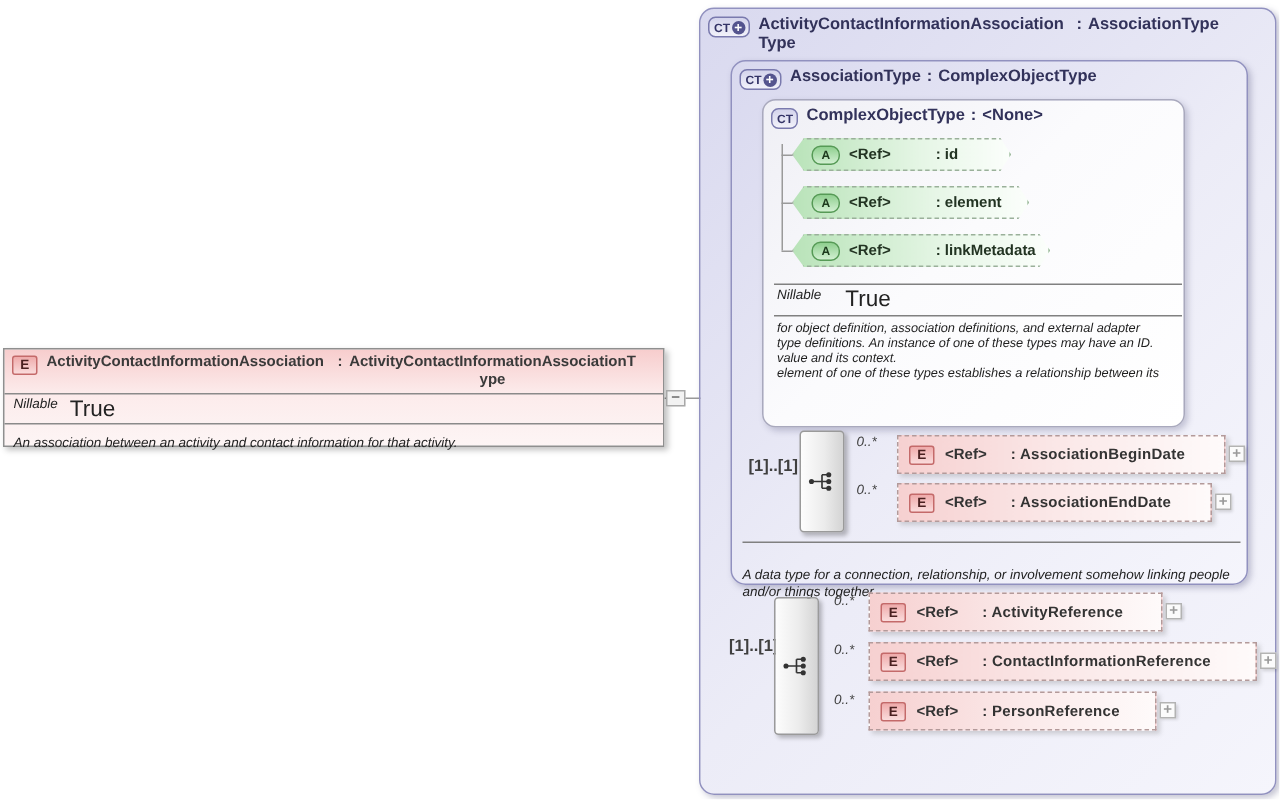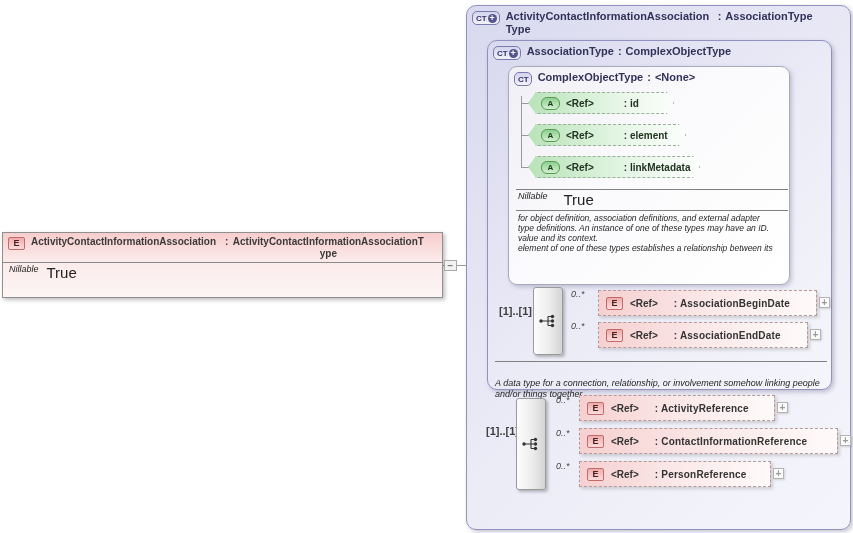--- a/index.html
+++ b/index.html
@@ -250,17 +250,20 @@
       <span class="title titlewrap" style="font-size:10px;line-height:12px;color:#3a3a3a;">
         <span class="breakname" style="width:190px;">ActivityContactInformationAssociation</span>
         <span class="sepcolon">:</span>
         <span class="breakname" style="width:192px;text-align:center;">ActivityContactInformationAssociationType</span>
       </span>
     </div>
     <div class="proprow">
       <span class="proplabel">Nillable</span>
       <span class="propvalue">True</span>
     </div>
+    <div class="descrow">
+      <span class="desc">An association between an activity and contact information for that activity.</span>
+    </div>
   </div>
 
   <div class="abs minusbox" style="left:444px;top:260px;">−</div>
 
 </div>
 
 </body></html>

